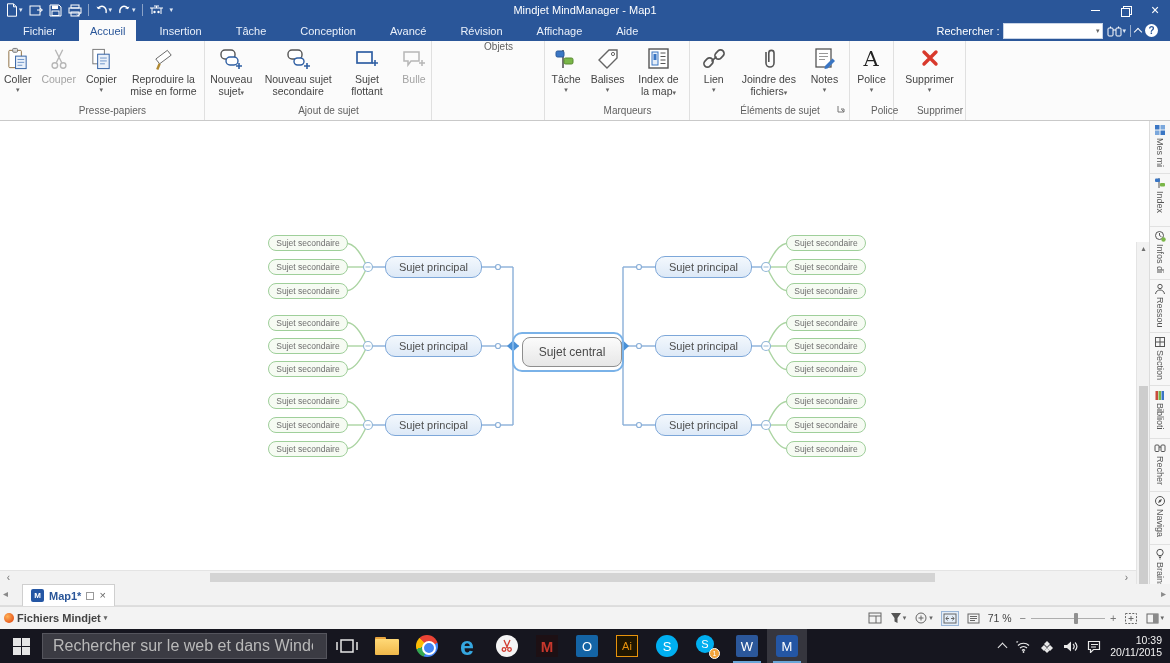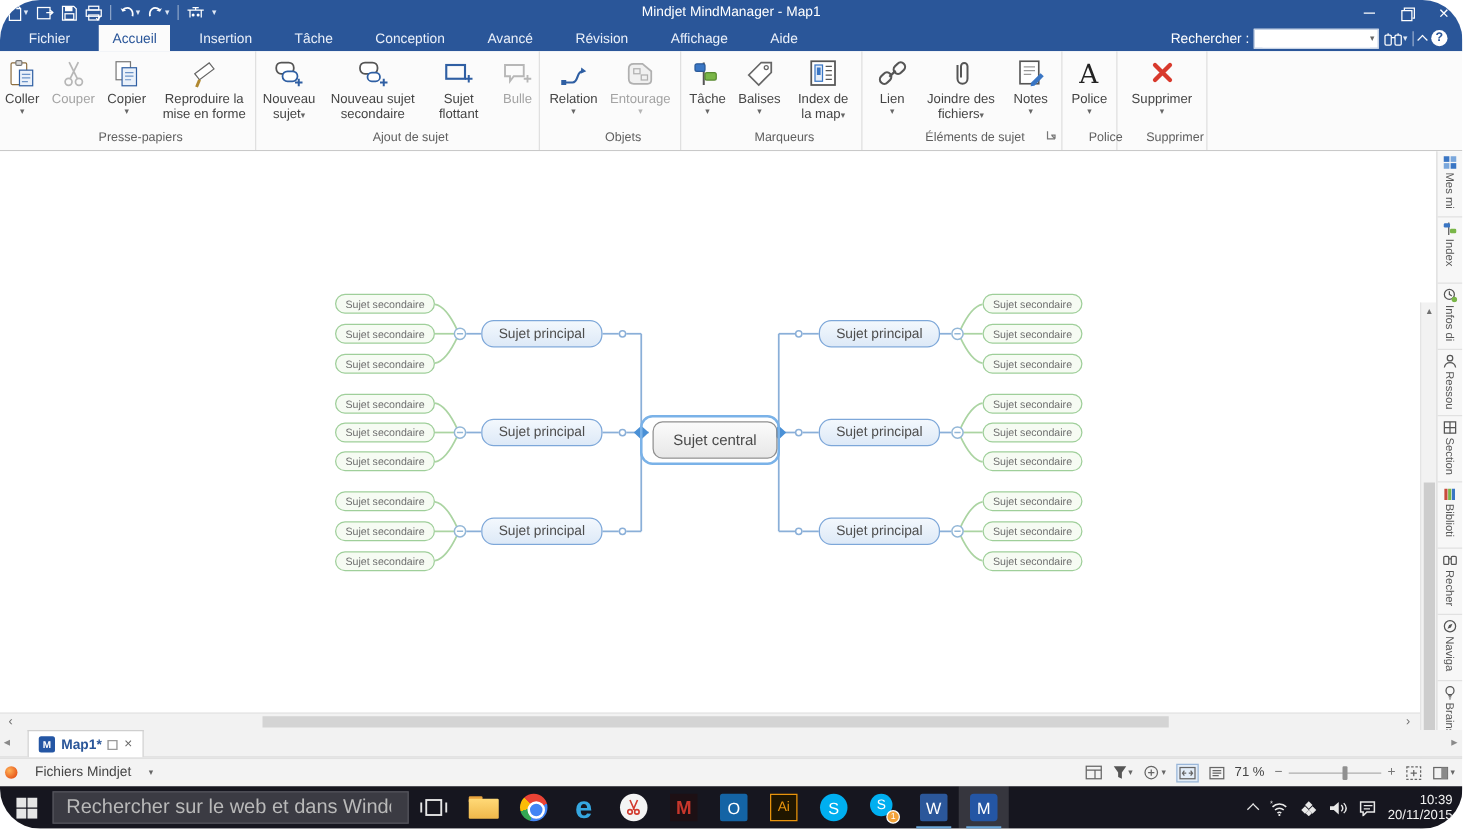--- a/index.html
+++ b/index.html
@@ -1,17 +1,17 @@
 <!DOCTYPE html>
 <html><head>
 <meta charset="utf-8">
 <style>
   * { margin:0; padding:0; box-sizing:border-box; }
   body { font-family:"Liberation Sans", sans-serif; }
-  .screen { position:relative; width:1170px; height:663px; background:#fff; overflow:hidden; font-family:"Liberation Sans", sans-serif;border-radius:32px; }
+  .screen { position:relative; width:1170px; height:663px; background:#fff; overflow:hidden; font-family:"Liberation Sans", sans-serif; }
 
   
   .titlebar { position:absolute; left:0; top:0; width:1170px; height:20px; background:#2a5699; display:flex; align-items:center; color:#fff; }
   .qat { display:flex; align-items:center; gap:6px; padding-left:6px; height:20px; }
   .qat .qi { display:flex; align-items:center; gap:1px; cursor:default; }
   .qat svg { display:block; }
   .qsep { width:1px; height:12px; background:rgba(255,255,255,.45); }
   .qarr { font-size:7px; color:#dfe8f5; }
   .title-text { position:absolute; left:0; right:0; text-align:center; font-size:11px; color:#ffffff; pointer-events:none; }
   .win-btns { position:absolute; right:0; top:0; display:flex; height:20px; }
@@ -80,21 +80,21 @@
   .doctab { position:absolute; left:22px; top:0; height:22px; background:#fff; border:1px solid #cfcfcf; border-bottom:none; display:flex; align-items:center; gap:5px; padding:0 8px; }
   .doctab .mmico { width:13px; height:13px; background:#2456a4; border-radius:2px; color:#fff; font-size:8px; font-weight:bold; display:flex; align-items:center; justify-content:center; }
   .doctab .dname { color:#2a5699; font-size:11px; font-weight:bold; }
   .doctab .dfloat { position:relative; width:8px; height:8px; }
   .doctab .dfloat:before { content:""; position:absolute; right:0; top:0; width:6px; height:6px; border:1px solid #9a9a9a; }
   .doctab .dfloat:after { content:""; position:absolute; left:0; bottom:0; width:6px; height:6px; border:1px solid #9a9a9a; background:#fff; }
   .doctab .dclose { color:#666; font-size:11px; line-height:11px; }
 
   
   .statusbar { position:absolute; left:0; top:606px; width:1170px; height:23px; background:#f3f3f3; border-top:1px solid #dcdcdc; display:flex; align-items:center; }
-  .sb-left { display:flex; align-items:center; gap:14px; padding-left:4px; }
+  .sb-left { display:flex; align-items:center; gap:3px; padding-left:4px;font-weight:bold; }
   .mj-ball { width:10px; height:10px; border-radius:50%; background:radial-gradient(circle at 35% 35%, #ffb257, #e85d1f 70%); }
   .sb-files { font-size:11px; color:#444; }
   .sb-arr { font-size:7px; color:#666; }
   .sb-right { position:absolute; right:6px; display:flex; align-items:center; gap:8px; }
   .sb-ic { display:flex; align-items:center; gap:1px; color:#555; }
   .sb-ic.sel { border:1px solid #9ab6d8; background:#e3edf8; padding:1px; }
   .sb-zoom { font-size:10.5px; color:#444; }
   .zoomctl { display:flex; align-items:center; gap:5px; }
   .z-minus,.z-plus { color:#777; font-size:11px; }
   .z-track { position:relative; width:74px; height:1px; background:#aeaeae; }
@@ -319,44 +319,20 @@
                 <path d="M18 17h6M21 14v6" stroke="#b7b7b7" stroke-width="1.5" fill="none"></path>
               </svg>
           </span>
           <span class="rtext">Bulle</span>
         </div>
       </div>
       <div class="rglabel">Ajout de sujet</div>
     </div>
 
     <div class="rgroup" style="width:113px">
-      <div class="rbtns">
-        <div class="rbtn">
-          <span class="ricon">
-            <svg width="26" height="26" viewBox="0 0 26 26">
-                <path d="M6 20h6c5 0 3-9 8-9" fill="none" stroke="#2f5fa3" stroke-width="1.7"></path>
-                <rect x="3" y="18" width="4" height="4" fill="#2f5fa3"></rect>
-                <path d="M19 8l4 3-4.5 2z" fill="#2f5fa3"></path>
-              </svg>
-          </span>
-          <span class="rtext">Relation</span>
-          <span class="arr-block">▾</span>
-        </div>
-        <div class="rbtn disabled">
-          <span class="ricon">
-            <svg width="26" height="26" viewBox="0 0 26 26">
-                <path d="M4 9q0-4 4-4h7l7 6v7q0 3-3 3H8q-4 0-4-4z" fill="#f0f0f0" stroke="#b0b0b0" stroke-width="1.4"></path>
-                <rect x="8" y="9" width="5" height="4" fill="none" stroke="#b0b0b0"></rect>
-                <rect x="14" y="14" width="5" height="4" fill="none" stroke="#b0b0b0"></rect>
-              </svg>
-          </span>
-          <span class="rtext">Entourage</span>
-          <span class="arr-block">▾</span>
-        </div>
-      </div>
       <div class="rglabel">Objets</div>
     </div>
 
     <div class="rgroup" style="width:145px">
       <div class="rbtns">
         <div class="rbtn">
           <span class="ricon">
             <svg width="26" height="26" viewBox="0 0 26 26">
                 <path d="M10 4v18" stroke="#555" stroke-width="1.6" fill="none"></path>
                 <rect x="3" y="5" width="8" height="6" rx="1.5" fill="#3a76c4" stroke="#2b5a99"></rect>

